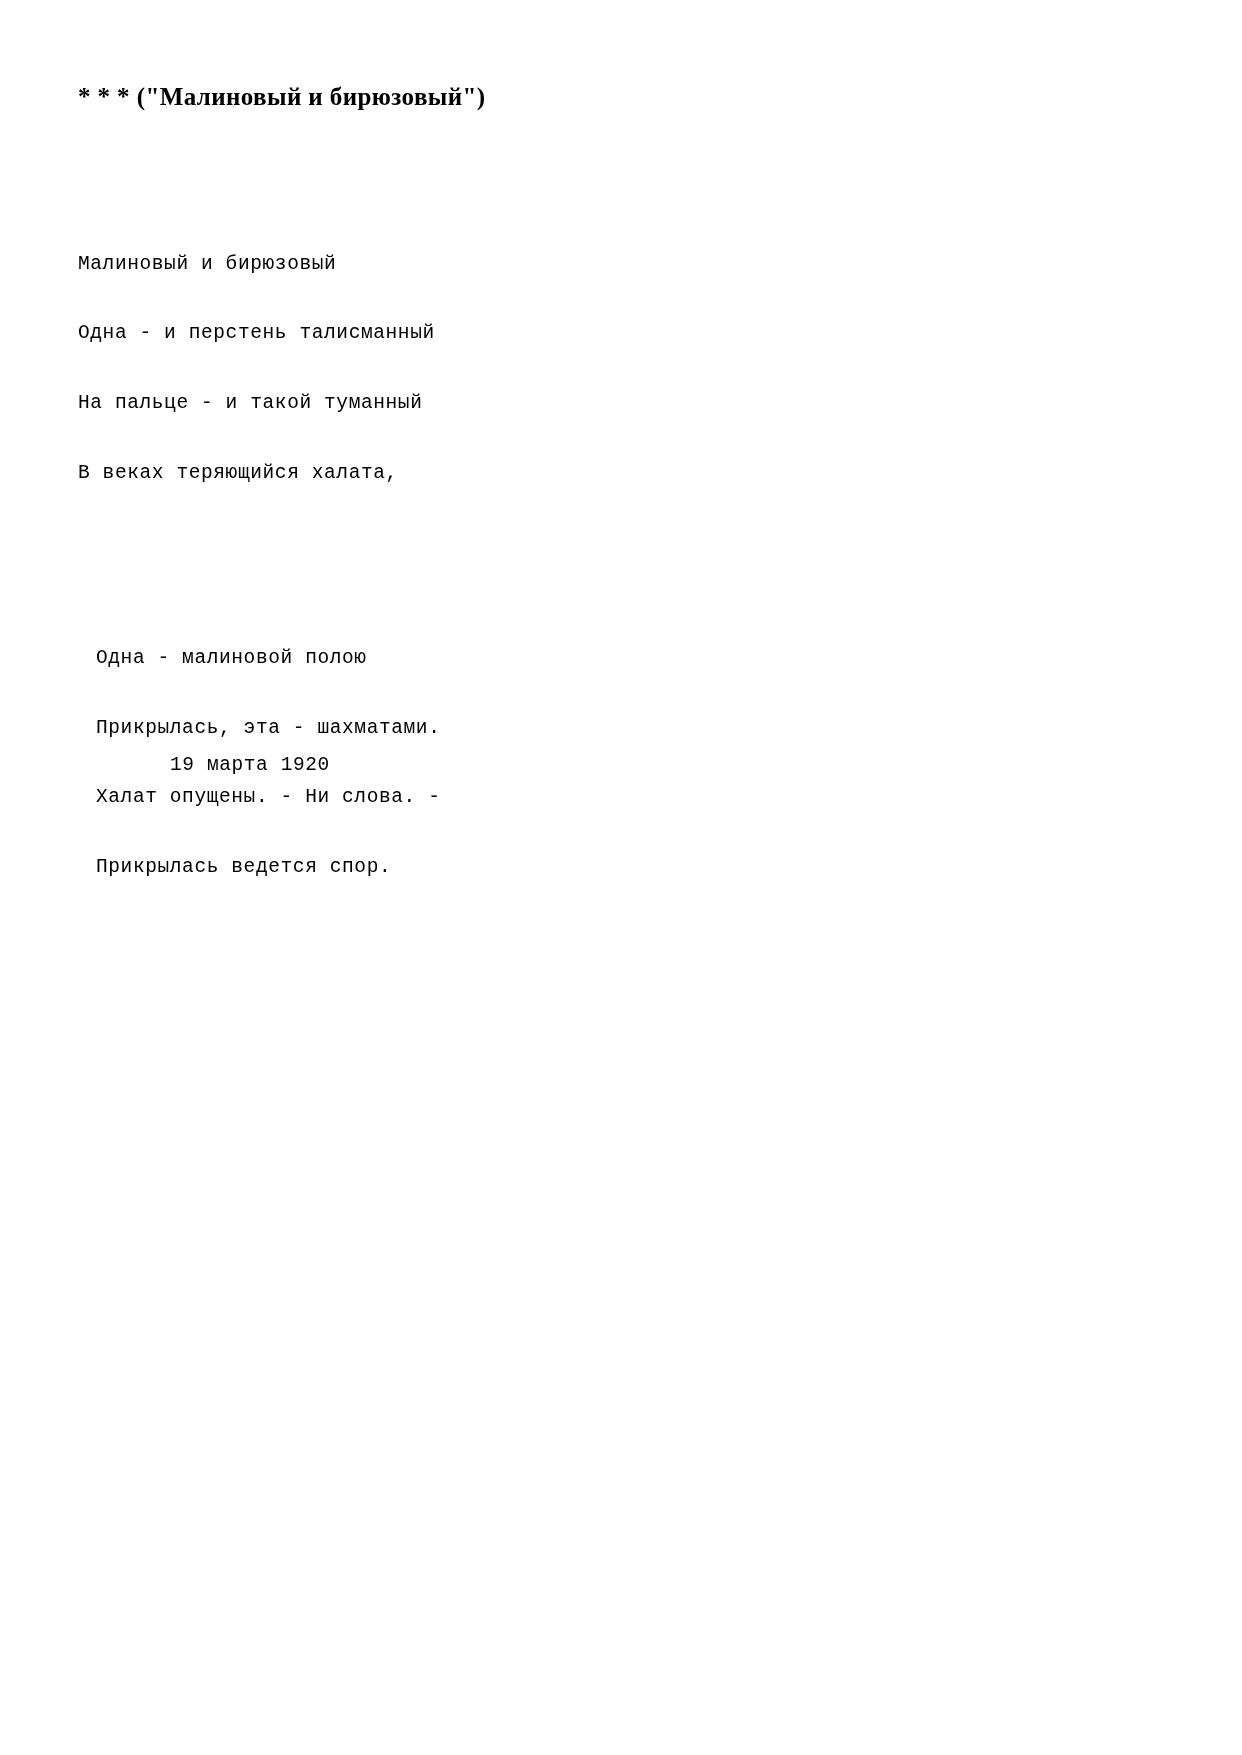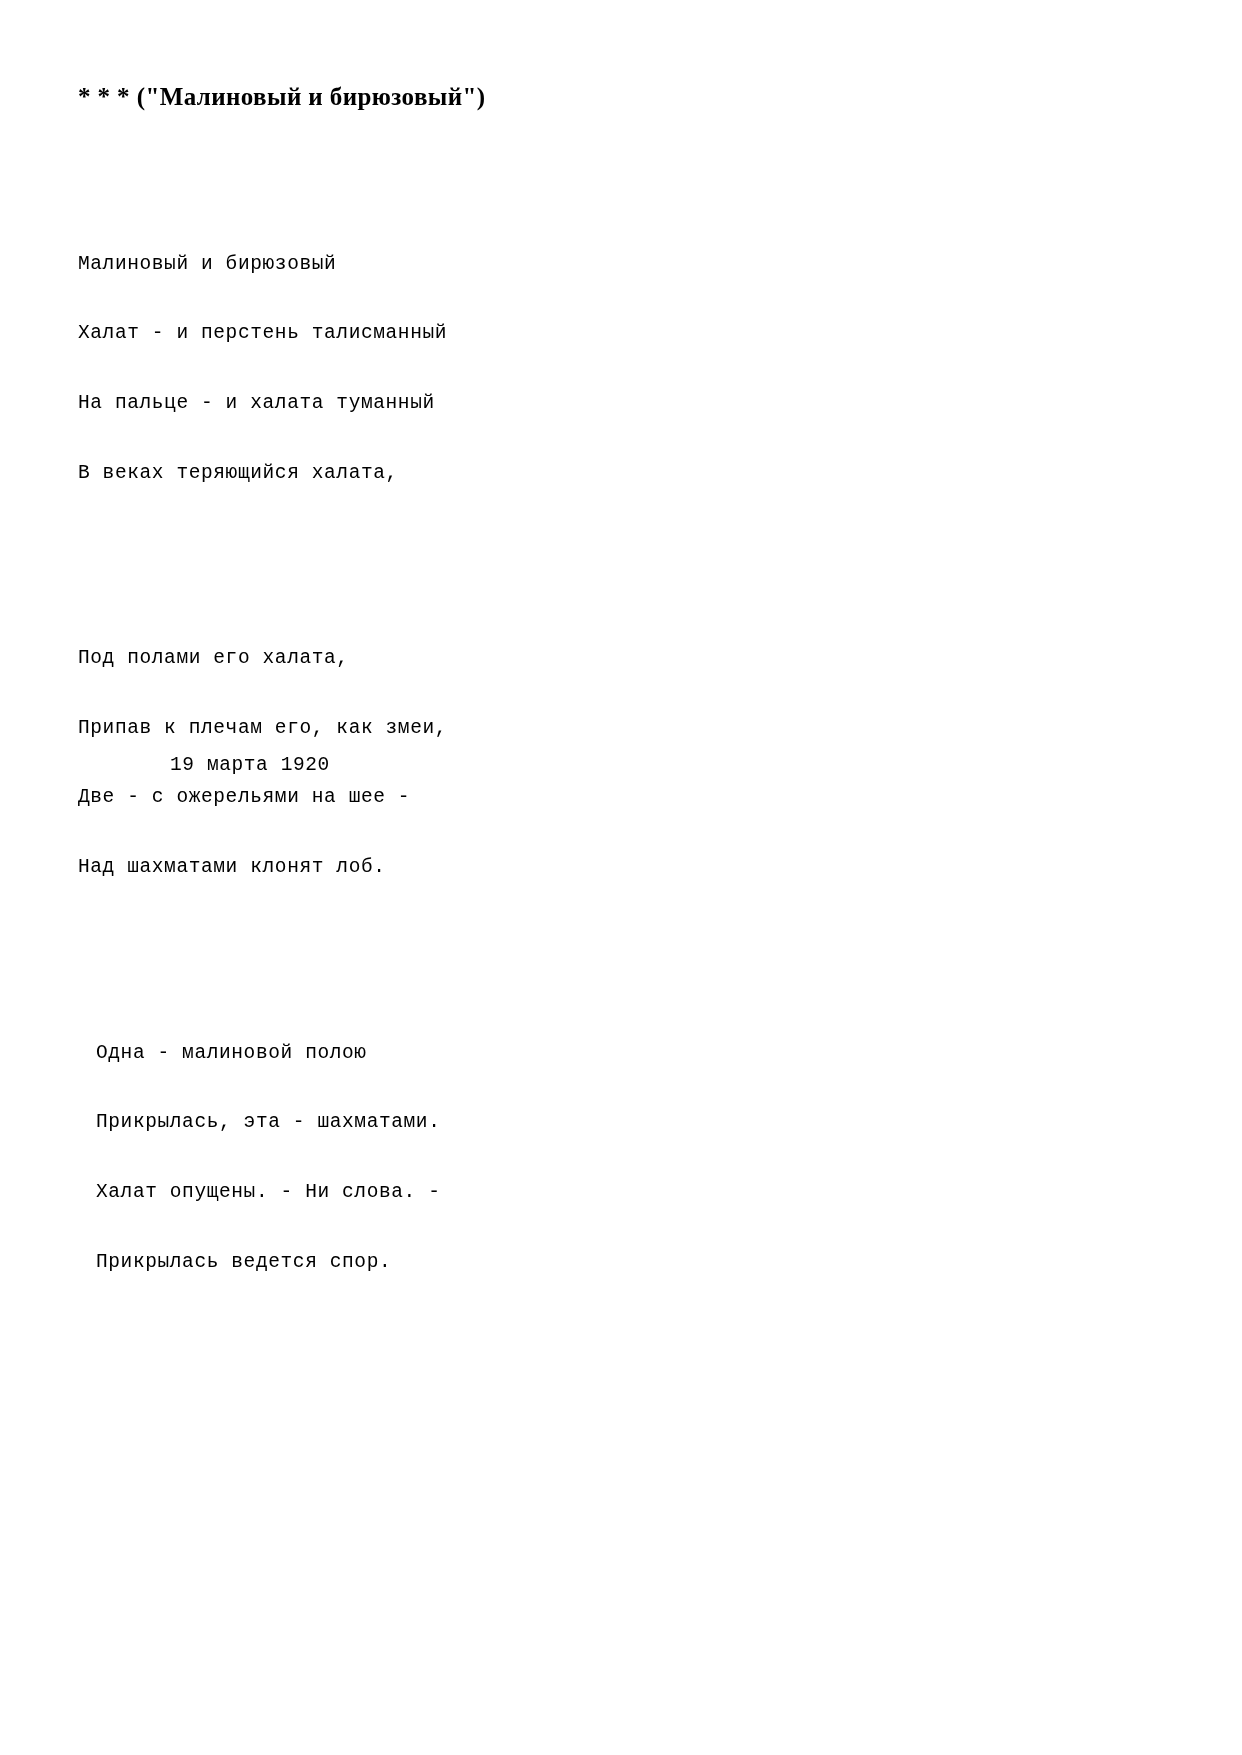--- a/index.html
+++ b/index.html
@@ -73,29 +73,23 @@
 </head>
 <body>
 
 <div class="page">
 
   <h1 class="doc-title">* * * ("Малиновый и бирюзовый")</h1>
 
   <div class="poem-body">
     <p class="stanza">
       <span class="verse-line">Малиновый и бирюзовый</span>
-      <span class="verse-line">Халат - и перстень талисманный</span>
-      <span class="verse-line">На пальце - и халата туманный</span>
+      <span class="verse-line">Одна - и перстень талисманный</span>
+      <span class="verse-line">На пальце - и такой туманный</span>
       <span class="verse-line">В веках теряющийся халата,</span>
-    </p>
-    <p class="stanza">
-      <span class="verse-line">Под полами его халата,</span>
-      <span class="verse-line">Припав к плечам его, как змеи,</span>
-      <span class="verse-line">Две - с ожерельями на шее -</span>
-      <span class="verse-line">Над шахматами клонят лоб.</span>
     </p>
     <p class="stanza">
       <span class="verse-line">Одна - малиновой полою</span>
       <span class="verse-line">Прикрылась, эта - шахматами.</span>
       <span class="verse-line">Халат опущены. - Ни слова. -</span>
       <span class="verse-line">Прикрылась ведется спор.</span>
     </p>
     
     
   </div>

